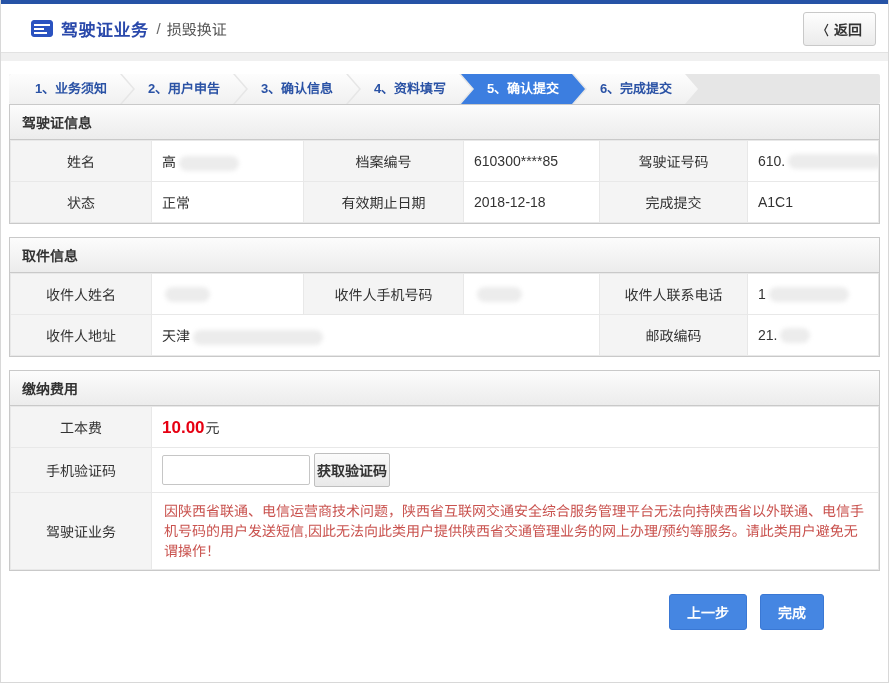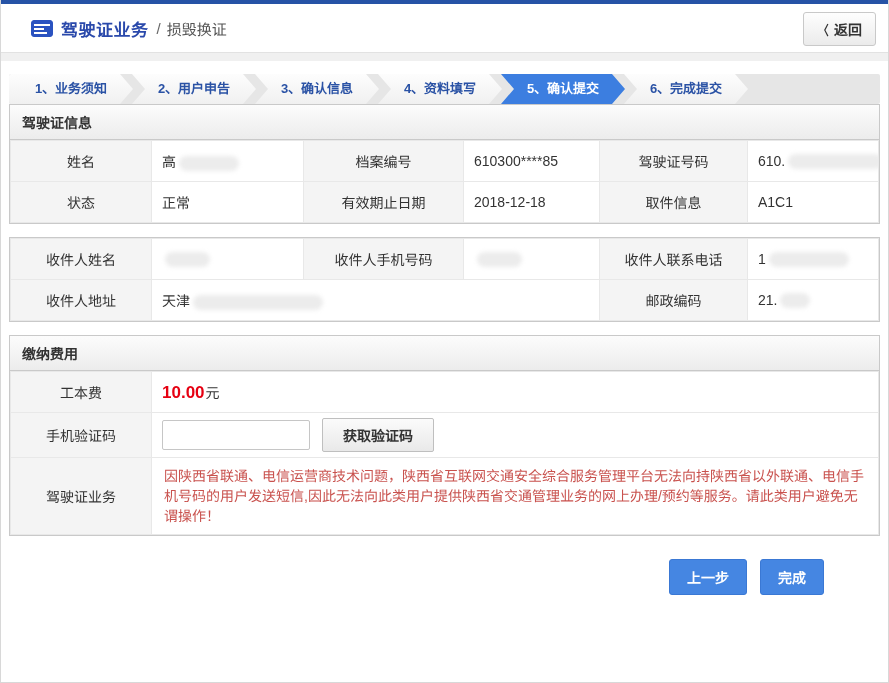--- a/index.html
+++ b/index.html
@@ -29,21 +29,21 @@
     display:inline-flex;align-items:center;gap:4px;
     padding:6px 13px;border:1px solid #c9c9c9;border-radius:3px;
     background:linear-gradient(#fefefe,#ebebeb);
     font-size:14px;font-weight:bold;color:#333;cursor:pointer;
   }
   .back-btn .chev{font-size:13px;font-weight:bold;transform:scaleX(.8);}
   .page-divider{height:9px;background:#f0f0f0;border-top:1px solid #e2e2e2;}
   
   .steps{
     display:flex;height:30px;margin:13px 8px 0 8px;
-    background:#e6e6e6;border-radius:2px;overflow:hidden;gap:10px;
+    background:#e6e6e6;border-radius:2px;overflow:hidden;
   }
   .step{
     flex:0 0 124px;height:30px;line-height:30px;text-align:center;
     font-size:13px;font-weight:bold;color:#2a52a5;
     background:linear-gradient(#fdfdfd,#f0f0f0);
     clip-path:polygon(0 0,calc(100% - 13px) 0,100% 50%,calc(100% - 13px) 100%,0 100%,13px 50%);
     margin-left:-11px;
   }
   .step:first-child{
     clip-path:polygon(0 0,calc(100% - 13px) 0,100% 50%,calc(100% - 13px) 100%,0 100%);
@@ -70,22 +70,22 @@
   .w30{width:30px}.w45{width:45px}.w60{width:60px}.w80{width:80px}.w95{width:95px}.w130{width:130px}
   
   .fee{color:var(--fee-red);font-weight:bold;font-size:17px;}
   .unit{color:#333;font-size:14px;margin-left:1px;}
   td.code-row{height:45px;}
   .code-input{
     width:148px;height:30px;border:1px solid #c6c6c6;border-radius:2px;
     padding:0 6px;font-size:14px;vertical-align:middle;
   }
   .code-btn{
-    display:inline-block;vertical-align:middle;margin-left:8px;
-    padding:6px 20px;border:1px solid #bfbfbf;border-radius:2px;
+    display:inline-block;vertical-align:middle;
+    padding:6px 2px;border:1px solid #bfbfbf;border-radius:2px;
     background:linear-gradient(#fbfbfb,#e9e9e9);
     font-size:14px;font-weight:bold;color:#333;cursor:pointer;
     font-family:inherit;
   }
   td.sms{height:77px;white-space:normal;}
   .notice{color:var(--notice-red);font-size:14px;line-height:20px;padding:6px 2px;}
   
   .footer{display:flex;justify-content:flex-end;gap:13px;padding:10px 64px 0 0;}
   .btn-blue{
     background:var(--button-blue);color:#fff;border:1px solid #3a78d4;border-radius:3px;
@@ -146,28 +146,29 @@
         <td class="lbl">档案编号</td>
         <td class="val">610300****85</td>
         <td class="lbl">驾驶证号码</td>
         <td class="val"><span>610.</span><span class="redact w95"></span></td>
       </tr>
       <tr>
         <td class="lbl">状态</td>
         <td class="val">正常</td>
         <td class="lbl">有效期止日期</td>
         <td class="val">2018-12-18</td>
-        <td class="lbl">取件信息</td>
+        <td class="lbl">完成提交</td>
         <td class="val">A1C1</td>
       </tr>
     </tbody>
       </table>
   </div>
 
   <div class="panel">
+    <div class="panel-h">取件信息</div>
     <table>
       <colgroup>
           <col style="width:141px">
           <col style="width:152px">
           <col style="width:160px">
           <col style="width:136px">
           <col style="width:148px">
           <col>
         </colgroup>
       <tbody>

